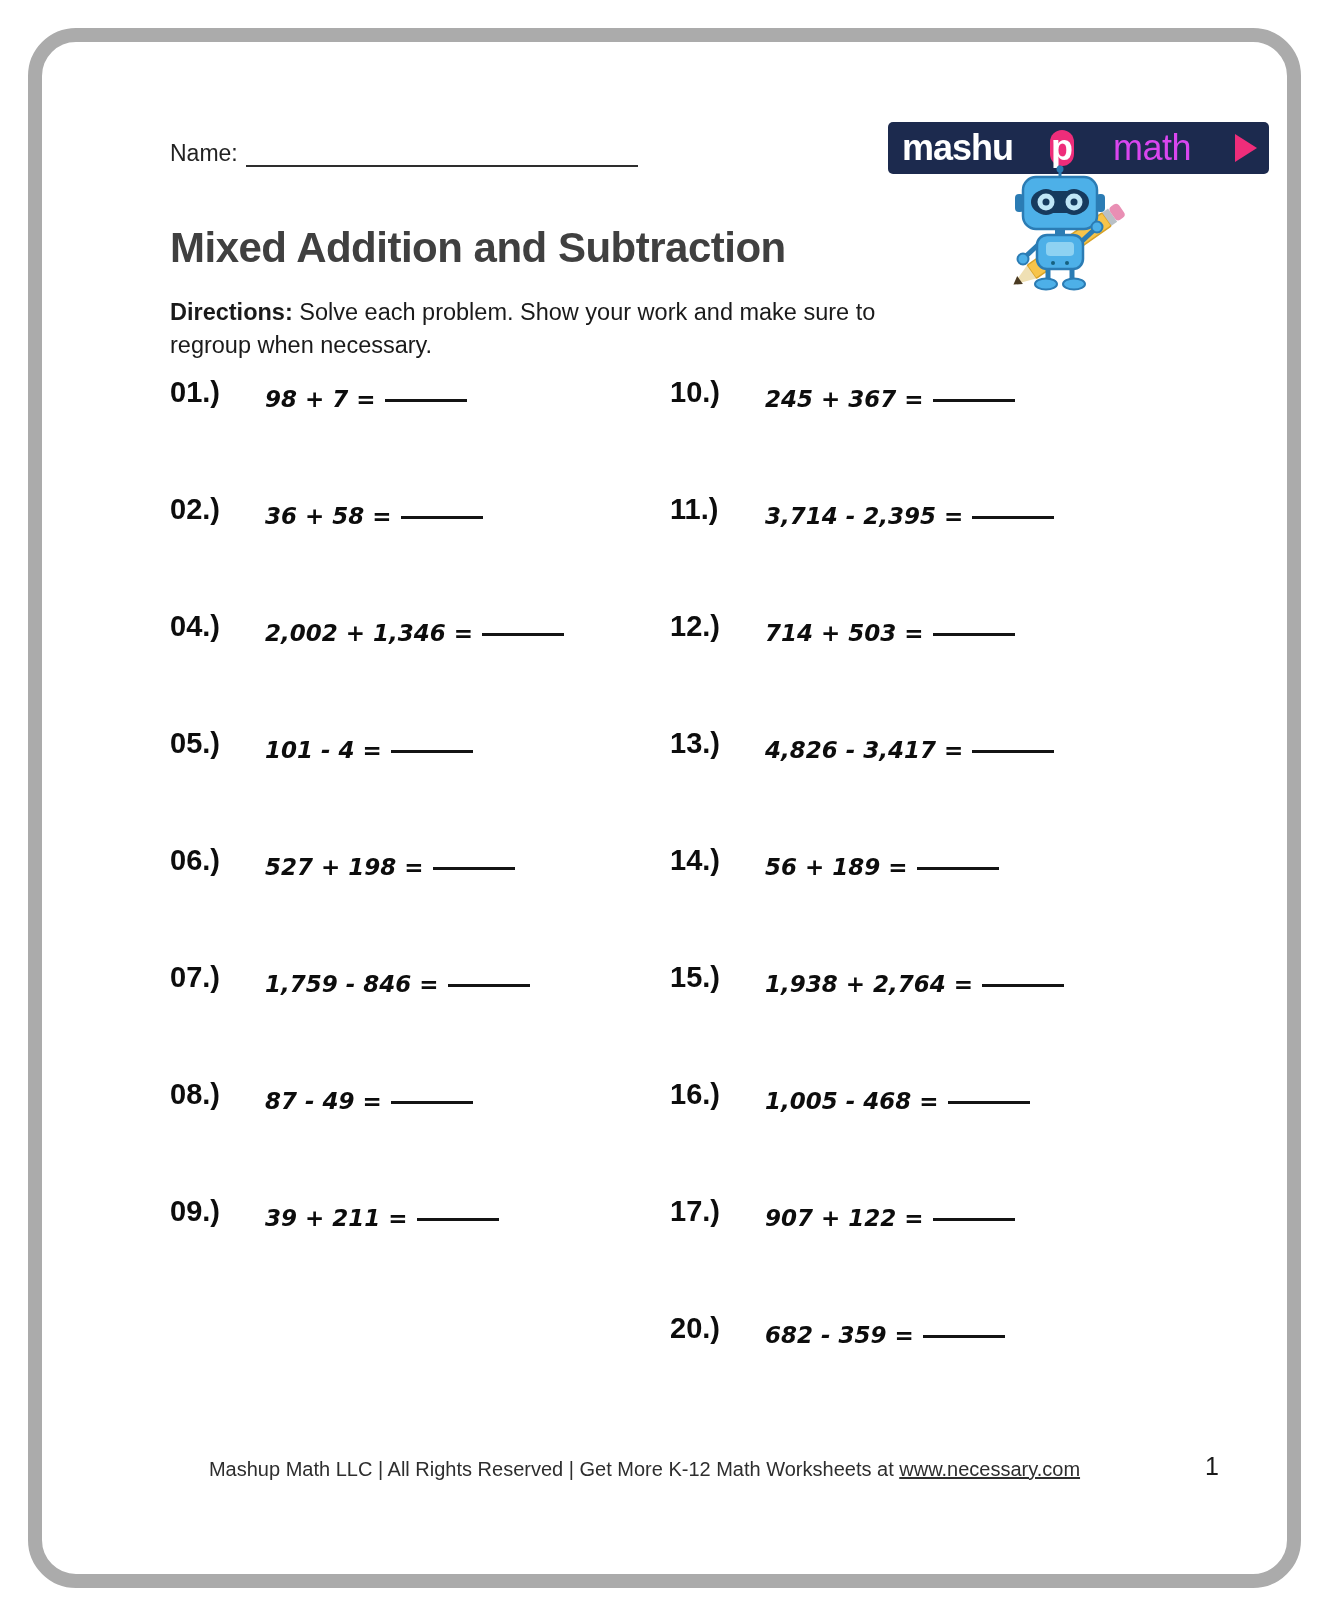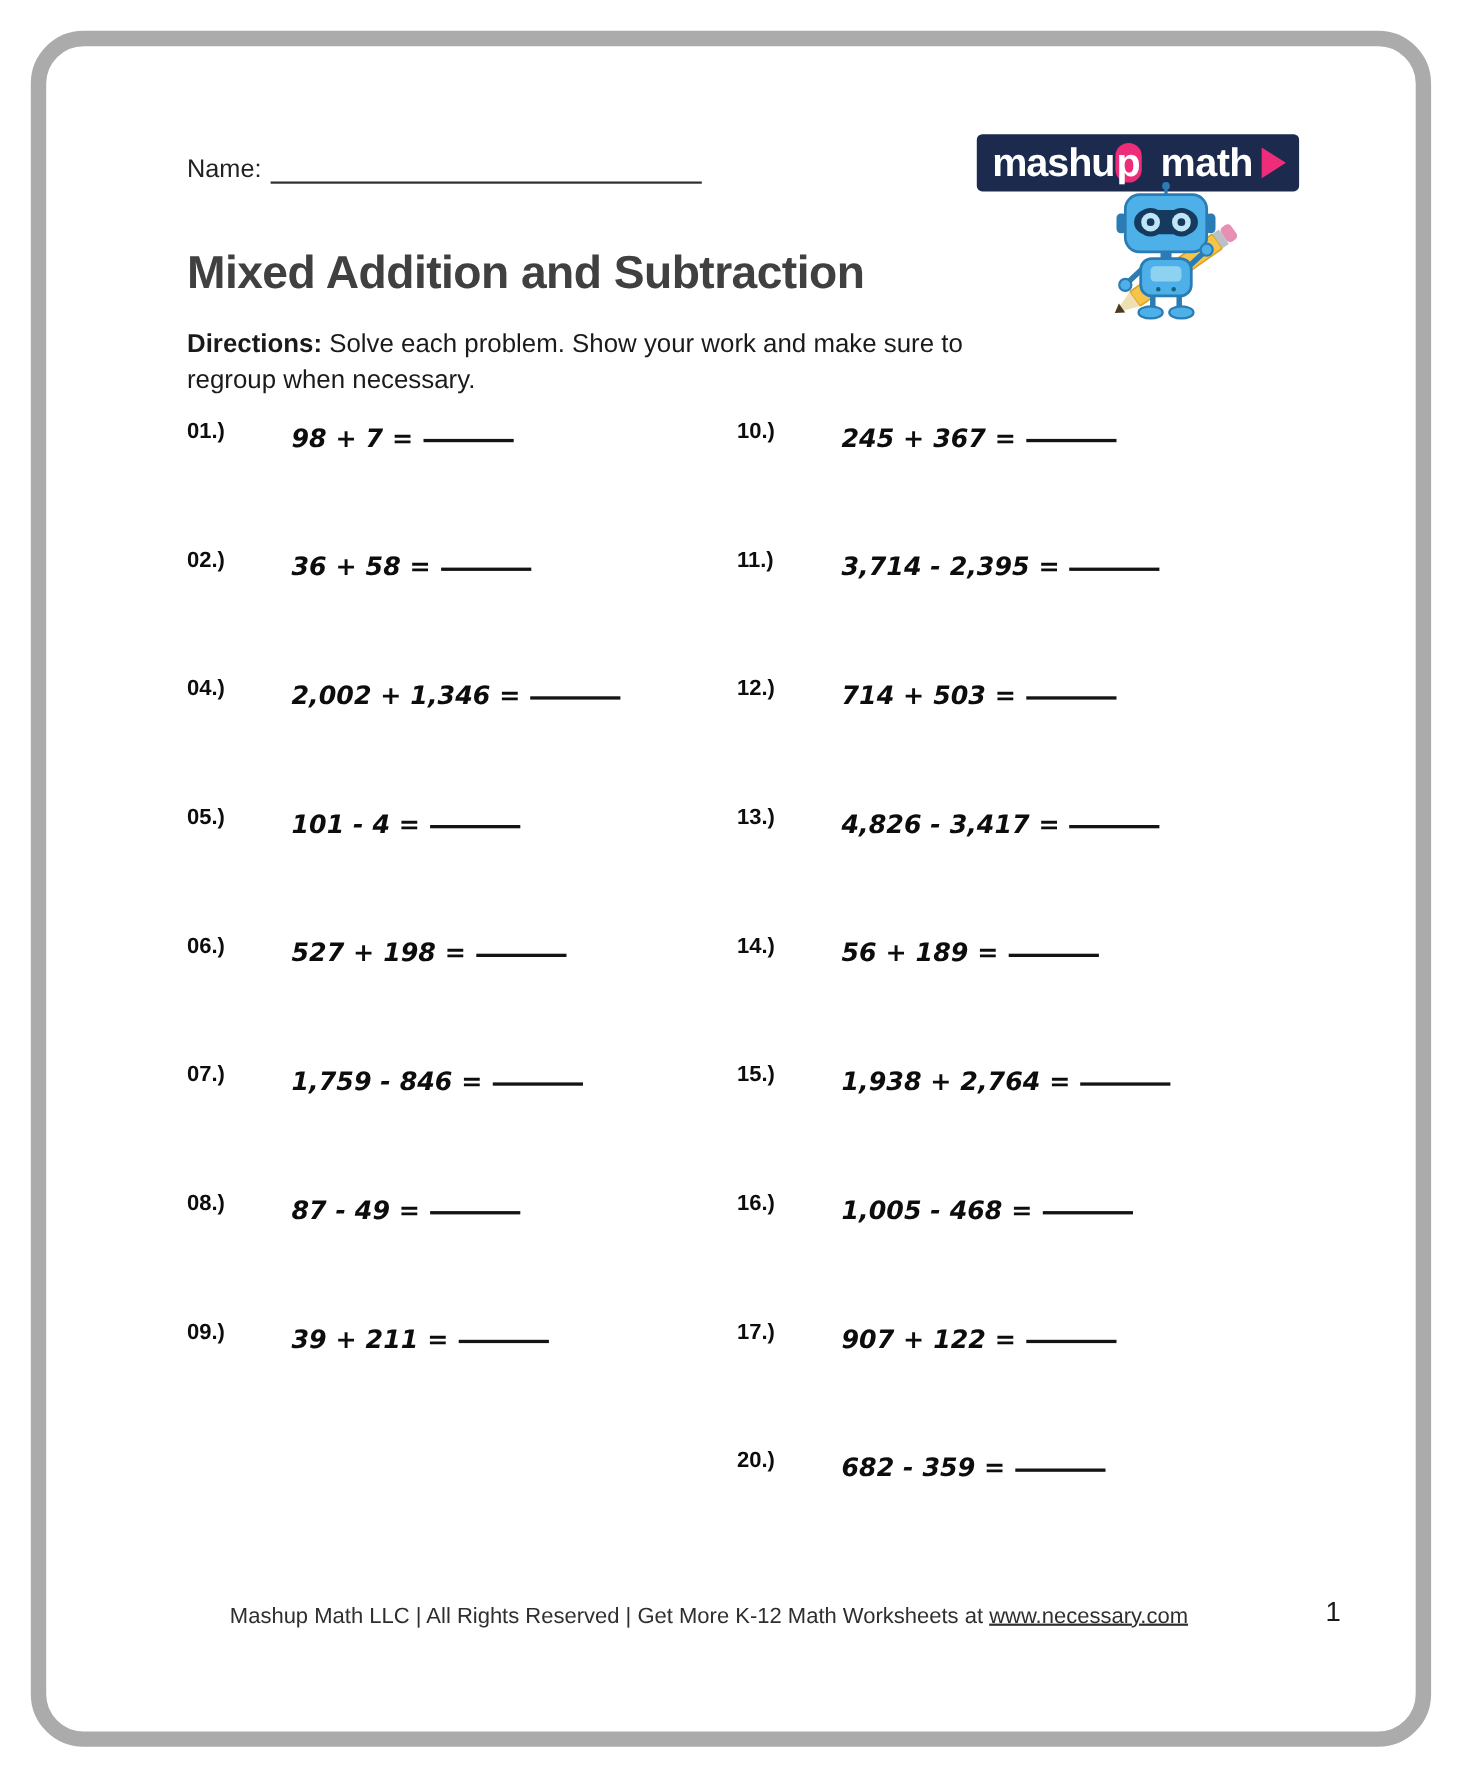--- a/index.html
+++ b/index.html
@@ -46,43 +46,44 @@
   
   .logo {
     position: absolute;
     left: 888px; top: 122px;
     height: 52px;
     background: #1c2a4e;
     border-radius: 5px;
     display: inline-flex;
     align-items: center;
     padding: 0 12px 0 14px;
+    gap: 36px;
   }
   .logo-mashu {
     color: #ffffff;
     font-weight: bold;
     font-size: 36px;
     letter-spacing: -1px;
   }
   .logo-p {
     color: #ffffff;
     font-weight: bold;
     font-size: 36px;
     background: #ee2d7a;
     border-radius: 12px;
     padding: 0 1px;
     margin: 0 1px;
     line-height: 1;
   }
   .logo-math {
-    color: #ffffff;
-    font-weight: bold;
+    color: #d946ef;
+    font-weight: normal;
     font-size: 36px;
     letter-spacing: -0.5px;
-    margin-left: 16px;
+    margin-left: 2px;
   }
   .logo-play {
     width: 0; height: 0;
     border-left: 22px solid #ee2d7a;
     border-top: 14px solid transparent;
     border-bottom: 14px solid transparent;
     margin-left: 8px;
   }
 
   
@@ -121,21 +122,21 @@
   }
   .col { display: grid; grid-auto-rows: 117px; }
   .prob {
     display: flex;
     align-items: center;
   }
   .pnum {
     width: 95px;
     flex: 0 0 95px;
     font-weight: bold;
-    font-size: 20px;
+    font-size: 29px;
     color: #0d0d0d;
   }
   .pexpr {
     font-family: "DejaVu Sans", sans-serif;
     font-style: italic;
     font-weight: bold;
     font-size: 23px;
     color: #0d0d0d;
     white-space: nowrap;
     margin-top: 12px;

